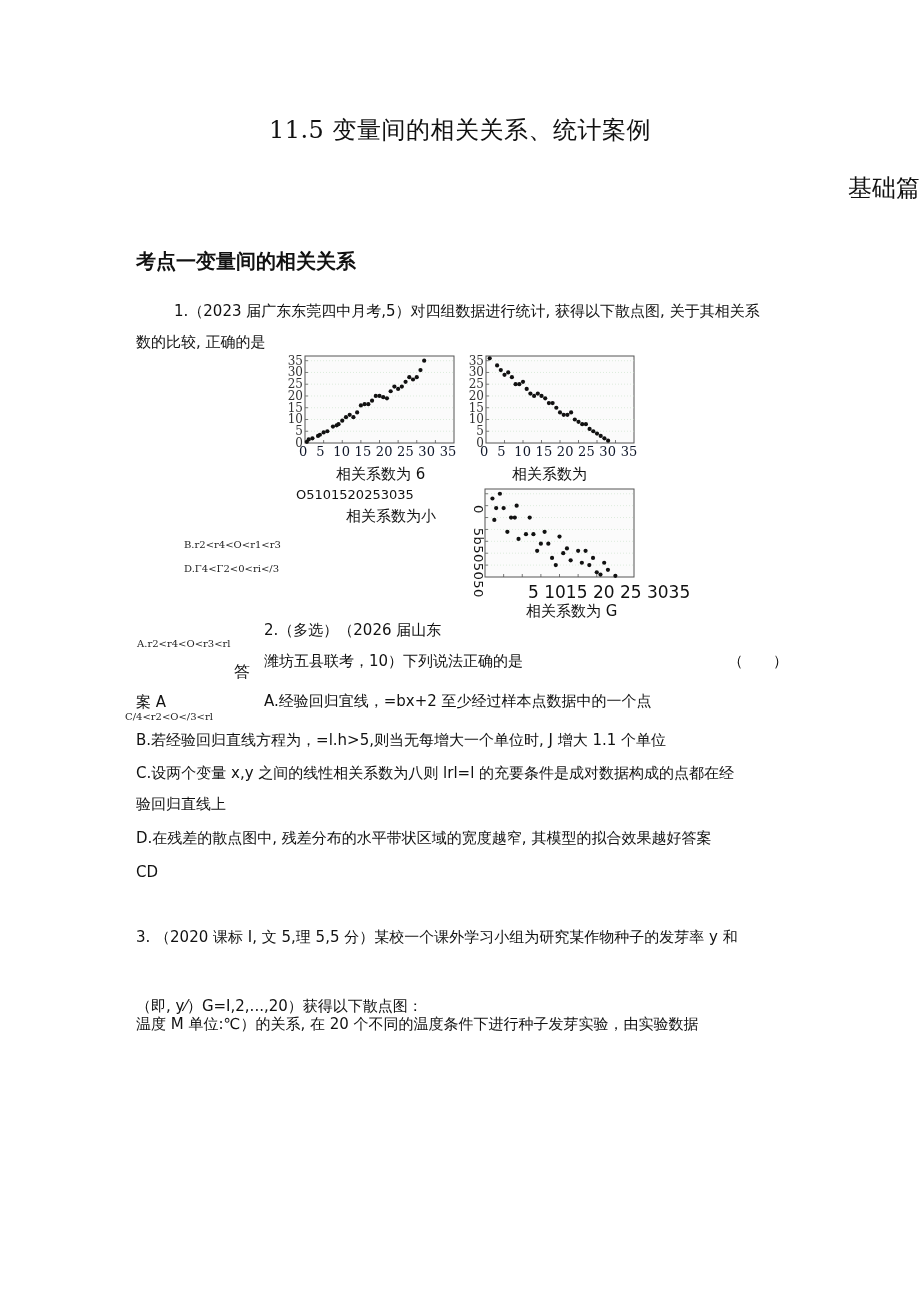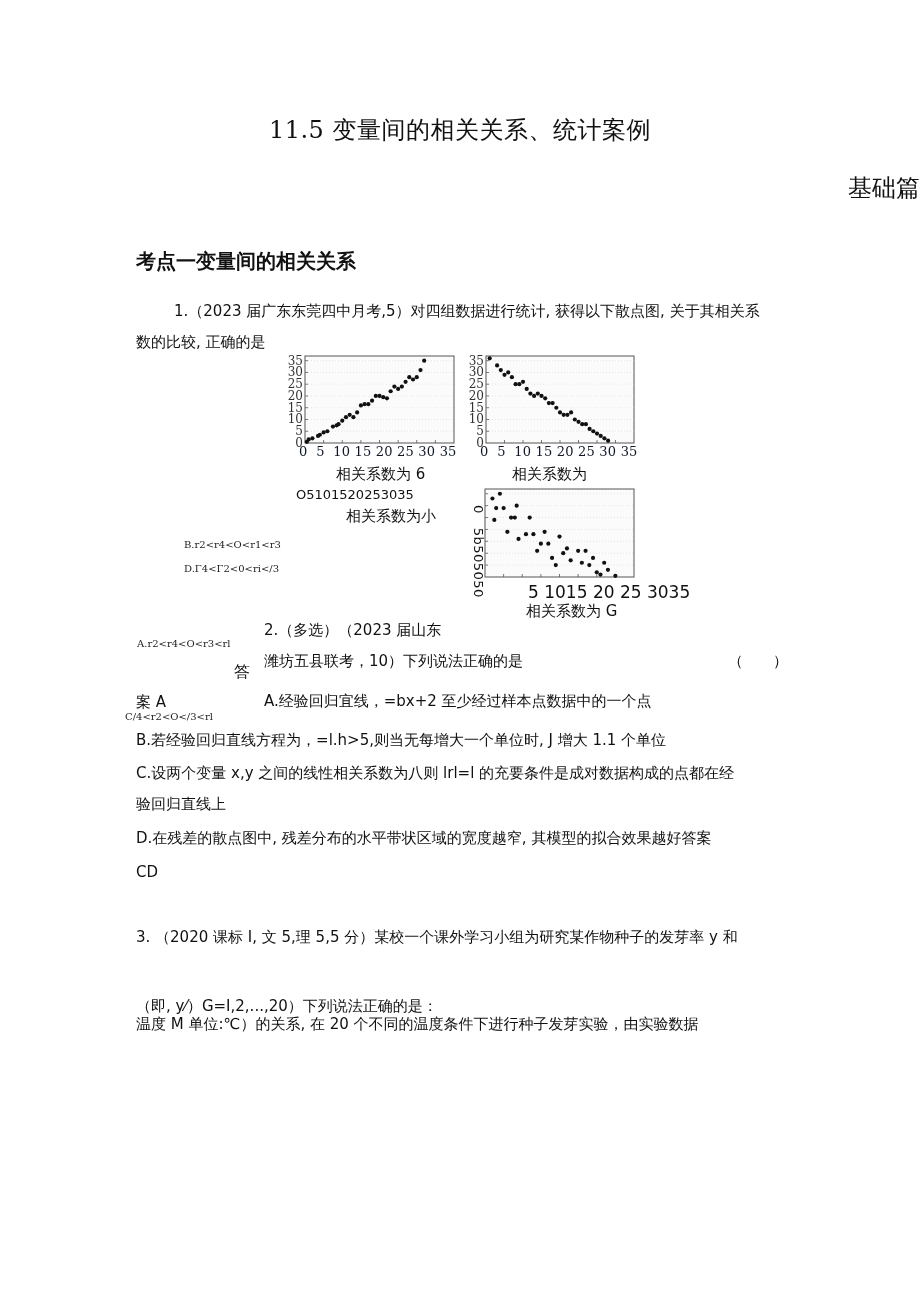--- a/index.html
+++ b/index.html
@@ -227,25 +227,25 @@
 <div class="abs" style="left:508px; top:582px; font-size:17px;margin-left:20px;">5 1015 20 25 3035</div>
 <div class="abs caption" style="left:512px; top:602px;margin-left:14px;">相关系数为 G</div>
 
 <div class="abs small" style="left:184px; top:539px;">B.r2&lt;r4&lt;O&lt;r1&lt;r3</div>
 <div class="abs small" style="left:184px; top:563px;">D.Γ4&lt;Γ2&lt;0&lt;ri&lt;/3</div>
 <div class="abs small" style="left:137px; top:638px;">A.r2&lt;r4&lt;O&lt;r3&lt;rl</div>
 <div class="abs small" style="left:125px; top:667px;margin-top:44px;">C/4&lt;r2&lt;O&lt;/3&lt;rl</div>
 <div class="abs body" style="left:234px; top:661px; font-size:16px;">答</div>
 <div class="abs body" style="left:136px; top:691px;">案 A</div>
 
-<div class="abs body" style="left:264px; top:619px;">2.（多选）（2023 届山东</div>
+<div class="abs body" style="left:264px; top:619px;">2.（多选）（2026 届山东</div>
 <div class="abs body" style="left:264px; top:650px;">潍坊五县联考，10）下列说法正确的是</div>
 <div class="abs body" style="left:728px; top:650px;">（　　）</div>
 <div class="abs body" style="left:264px; top:690px;">A.经验回归宜线，=bx+2 至少经过样本点数据中的一个点</div>
 <div class="abs body" style="left:136px; top:729px;">B.若经验回归直线方程为，=l.h&gt;5,则当无每增大一个单位时, J 增大 1.1 个单位</div>
 <div class="abs body" style="left:136px; top:762px;">C.设两个变量 x,y 之间的线性相关系数为八则 lrl=l 的充要条件是成对数据构成的点都在经</div>
 <div class="abs body" style="left:136px; top:793px;">验回归直线上</div>
 <div class="abs body" style="left:136px; top:827px;text-align:center;">D.在残差的散点图中, 残差分布的水平带状区域的宽度越窄, 其模型的拟合效果越好答案</div>
 <div class="abs body" style="left:136px; top:861px;">CD</div>
 
 <div class="abs body" style="left:136px; top:926px;">3. （2020 课标 I, 文 5,理 5,5 分）某校一个课外学习小组为研究某作物种子的发芽率 y 和</div>
 <div class="abs body" style="left:136px; top:1013px;">温度 M 单位:℃）的关系, 在 20 个不同的温度条件下进行种子发芽实验，由实验数据</div>
-<div class="abs body" style="left:136px; top:995px;">（即, y⁄）G=I,2,...,20）下列说法正确的是：</div>
+<div class="abs body" style="left:136px; top:995px;">（即, y⁄）G=I,2,...,20）获得以下散点图：</div>
 
 </body></html>

